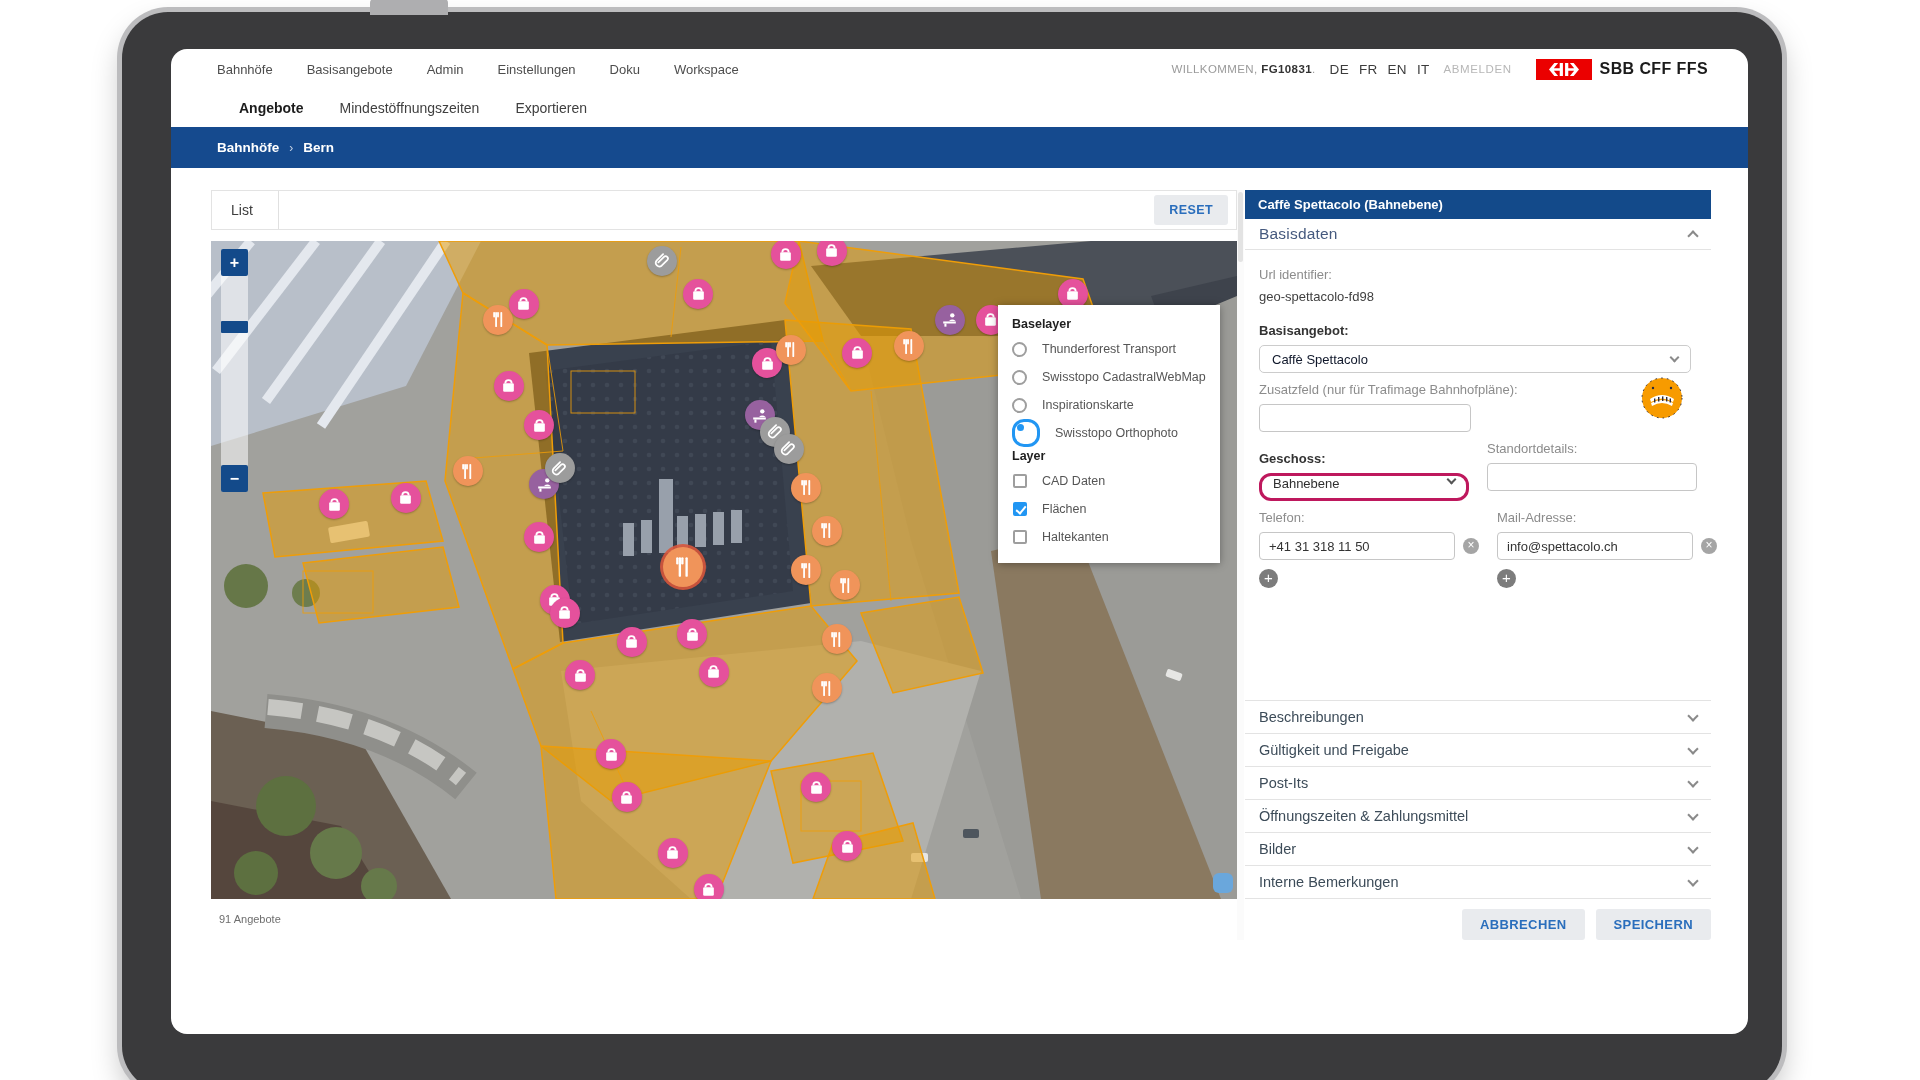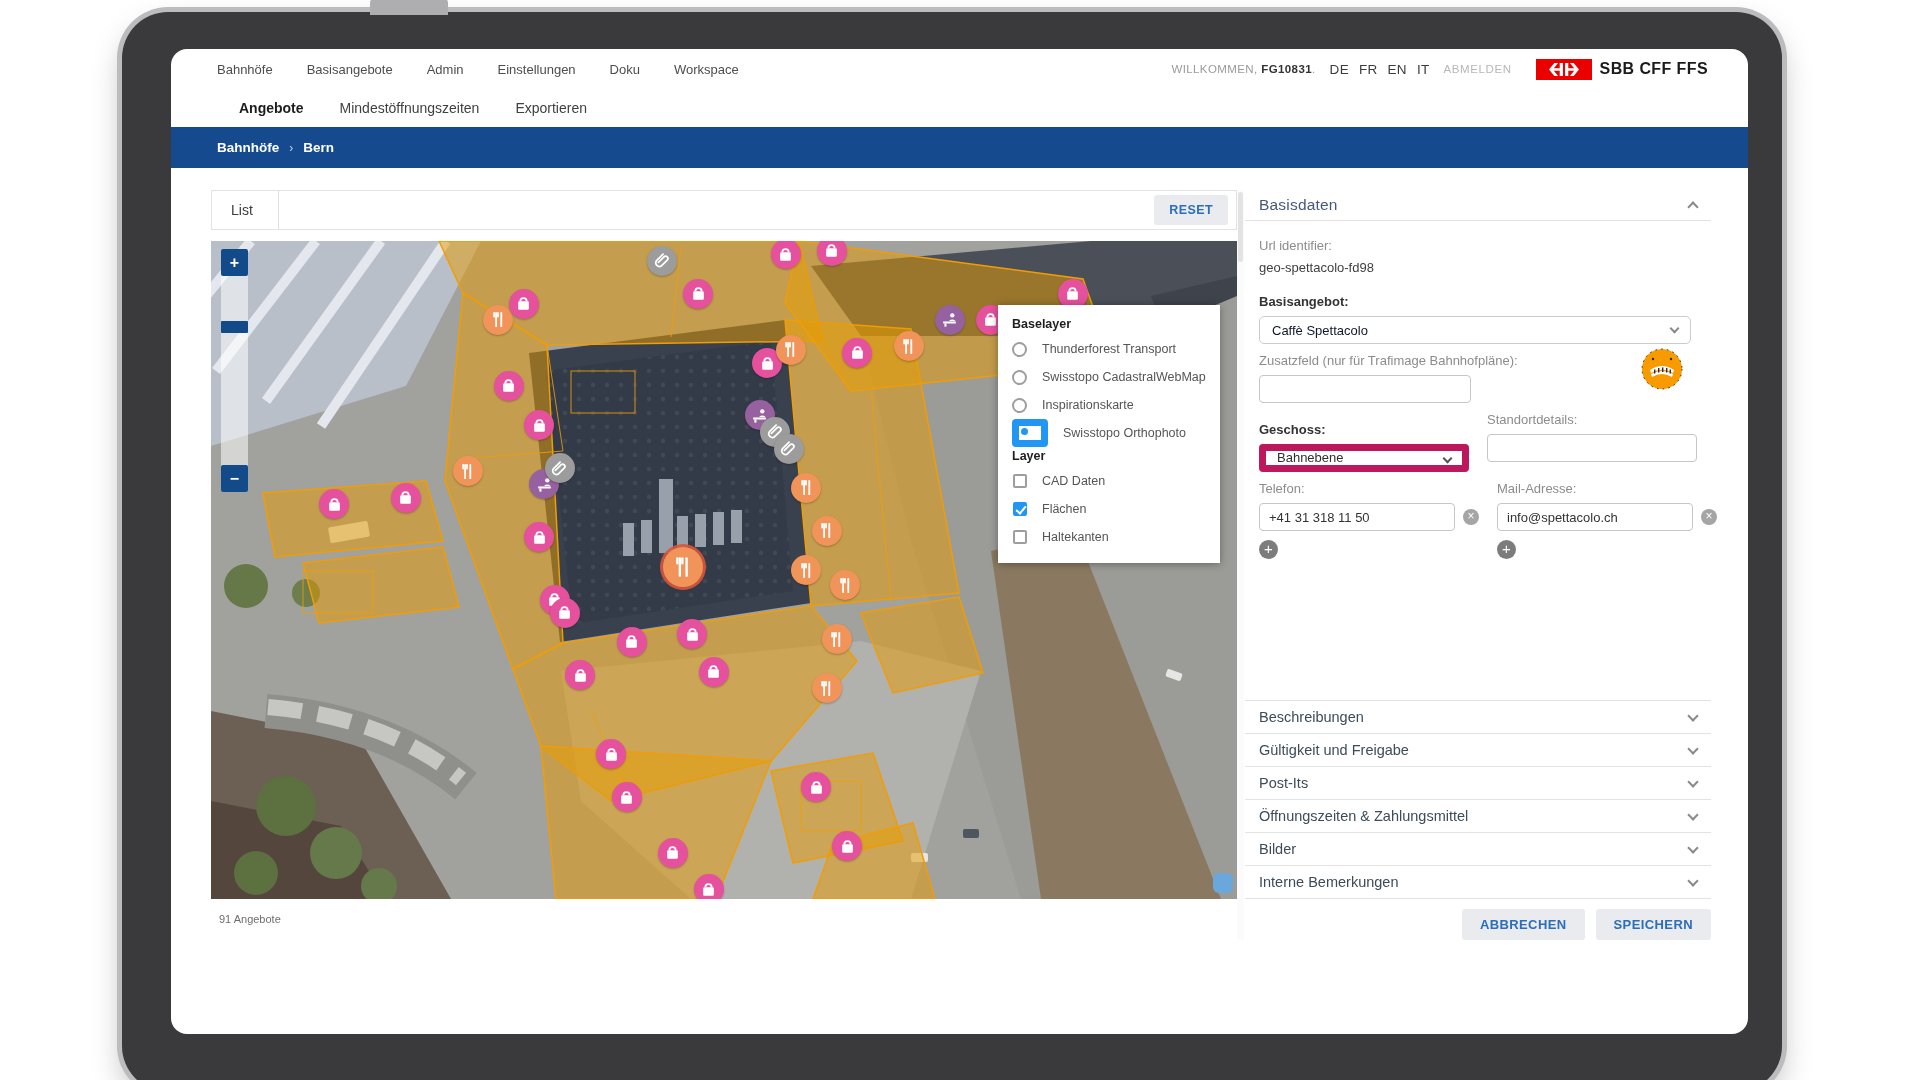--- a/index.html
+++ b/index.html
@@ -82,21 +82,21 @@
   .flabel.bold { color:#333; font-weight:bold;margin-top:19px; }
   .fvalue { font-size:13px; color:#3f3f3f; margin:2px 0 8px; }
   .dropdown { height:28px; border:1px solid #ccc; border-radius:5px; display:flex; align-items:center; justify-content:space-between; padding:0 12px; cursor:pointer; margin-right:6px; }
   .dropdown .ph { font-size:13px; color:#0f172a; }
   .dropdown .chev, .sel .chev { border-color:#8a8a8a; width:7px; height:7px; }
   .zrow { display:flex; justify-content:space-between; align-items:flex-start; }
   .input { height:28px; border:1px solid #c6c6c6; border-radius:4px; padding:0 9px; font-size:13px; color:#333; font-family:"Liberation Sans",sans-serif; background:#fff; }
   .input::placeholder { color:#aaa; }
   .cafflogo { width:42px; height:42px; margin-top:4px; margin-right:14px; }
   .grid2 { display:grid; grid-template-columns:1fr 1fr; column-gap:18px; }
-  .sel { height:28px; border:7px solid #be185d; border-radius:4px; display:flex; align-items:flex-end; justify-content:space-between; padding:0 11px; cursor:pointer; }
+  .sel { height:28px; border:3px solid #be185d; border-radius:12px; display:flex; align-items:flex-start; justify-content:space-between; padding:0 11px; cursor:pointer; }
   .sel .sval { font-size:13px; color:#2f2f2f; }
   .sel .chev { border-color:#555; }
   .inprow { display:flex; align-items:center; gap:8px; }
   .inprow .input { flex:1 1 auto; min-width:0; }
   .clear-ic { width:16px; height:16px; border-radius:50%; background:#a5a5a5; color:#fff; font-size:12px; line-height:15px; text-align:center; cursor:pointer; flex:0 0 auto; }
   .plus-ic { width:19px; height:19px; border-radius:50%; background:#7c7c7c; color:#fff; font-size:15px; line-height:17px; text-align:center; cursor:pointer; margin-top:9px; display:inline-block; }
   .accordions { flex:0 0 auto; }
   .acc-row { height:33px; display:flex; align-items:center; justify-content:space-between; padding:0 14px; border-top:1px solid #e3e3e3; cursor:pointer; }
   .acc-row span.acc-label { font-size:14.5px; color:#3d4c59; }
   .panel-foot { border-top:1px solid #e3e3e3; padding:10px 0 0; display:flex; justify-content:flex-end; gap:11px; }
@@ -592,20 +592,21 @@
         </div>
       </div>
 
       <div class="map-count">91 Angebote</div>
 
       <div class="v-scroll">
           <div class="thumb"></div>
         </div>
 
       <aside class="panel">
+        <div class="panel-header">Caffè Spettacolo (Bahnebene)</div>
 
         <div class="section-head">
           <span class="sh-label">Basisdaten</span>
           <span class="chev up"></span>
         </div>
 
         <div class="panel-body">
           <div class="flabel">Url identifier:</div>
           <div class="fvalue">geo-spettacolo-fd98</div>
 

